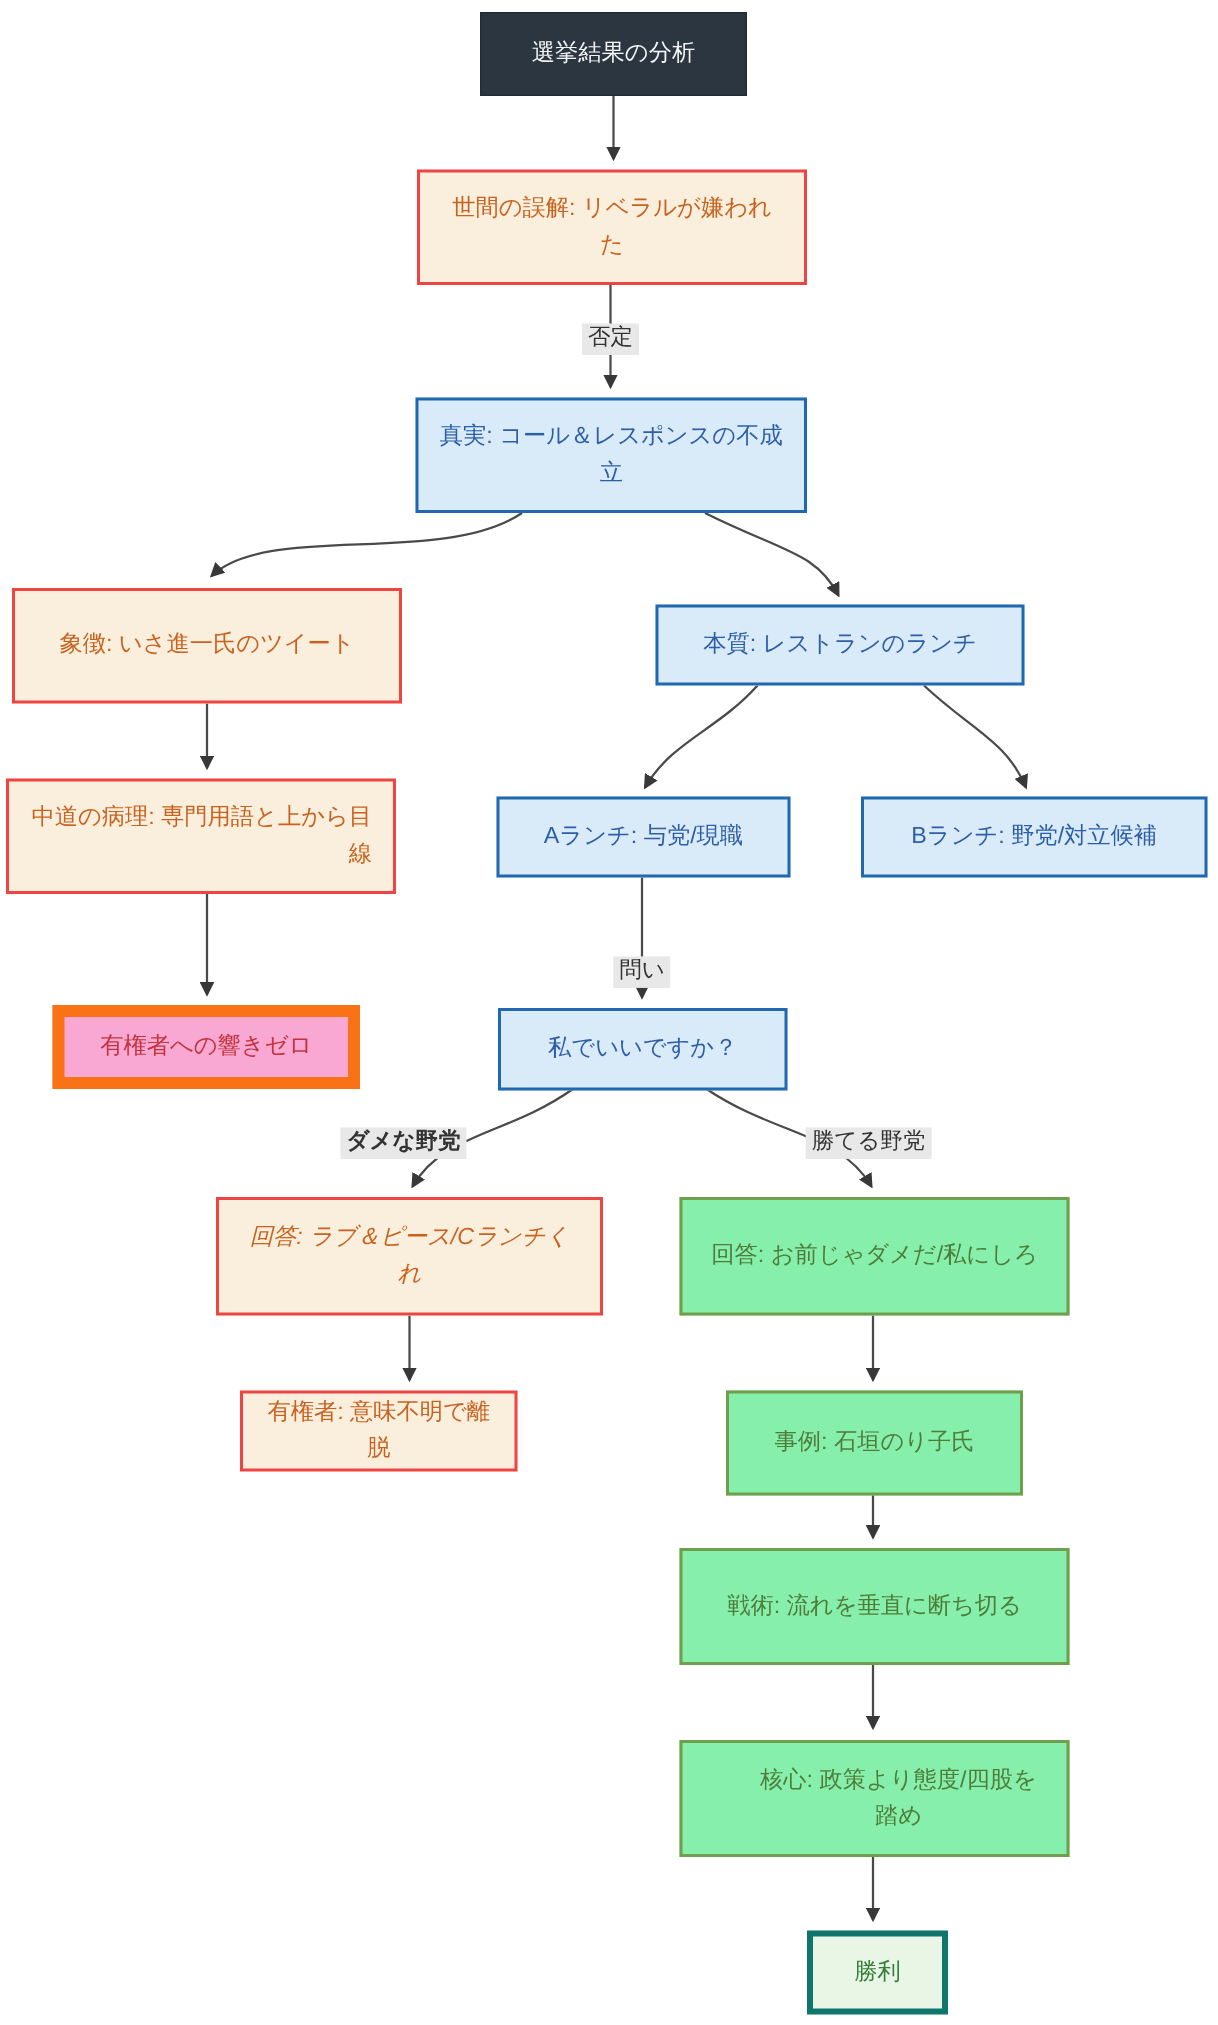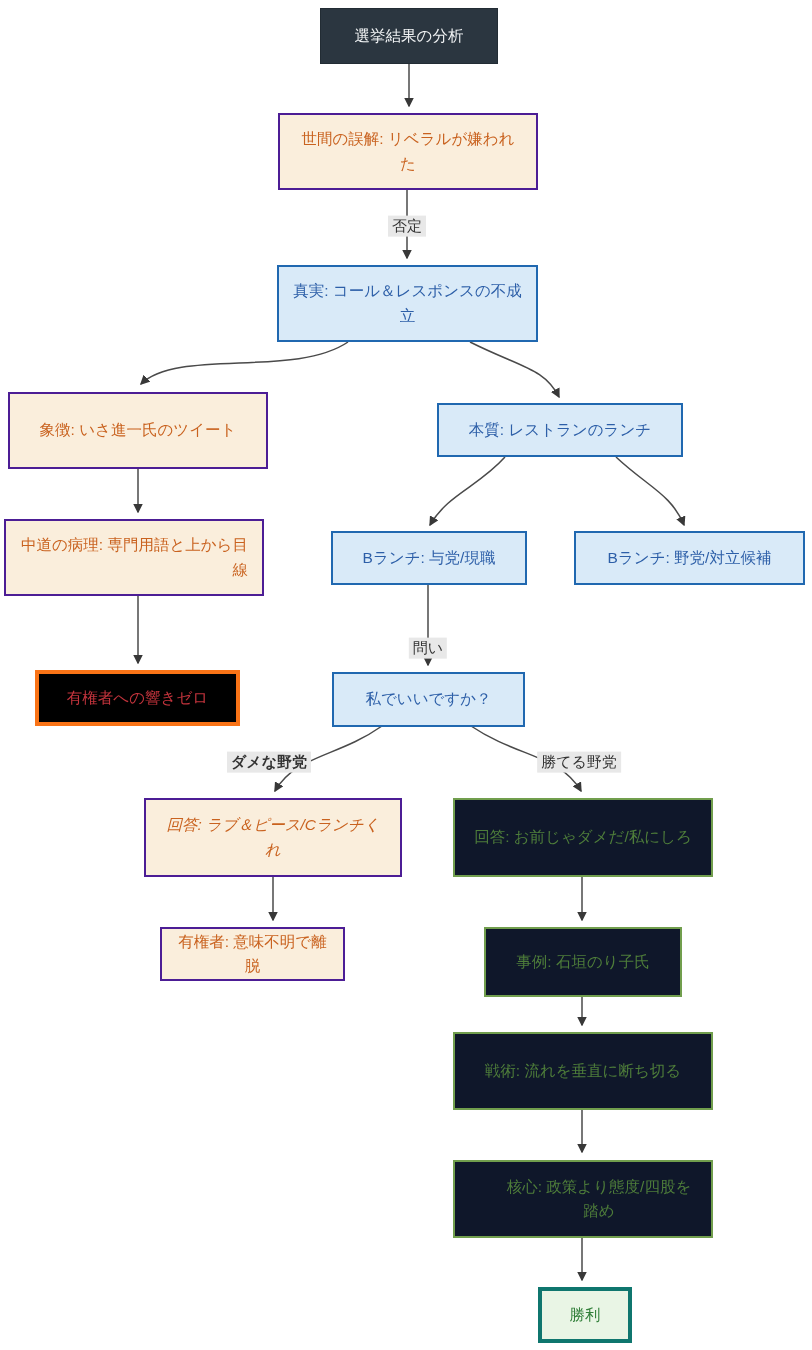--- a/index.html
+++ b/index.html
@@ -35,34 +35,34 @@
     word-break: break-all;
   }
   .node-dark {
     background: #2b3640;
     color: #f2f4f5;
     border: 1px solid #222c34;
   }
   .node-orange {
     background: #faeedc;
     color: #c9621f;
-    border: 2px solid #4c1d95;
+    border: 2px solid #ef4444;
   }
   .node-blue {
     background: #d9eaf8;
     color: #2d5fa8;
     border: 2px solid #2068b0;
   }
   .node-red {
-    background: #000000;
+    background: #f9a8d4;
     color: #c2333c;
-    border: 4px solid #f97316;
+    border: 8px solid #f97316;
   }
   .node-green {
-    background: #0f172a;
+    background: #86efac;
     color: #4e7d3a;
     border: 2px solid #719e4d;
   }
   .node-victory {
     background: #e9f5e5;
     color: #33803b;
     border: 4px solid #0f766e;
   }
   .edge-label {
     position: absolute;
@@ -106,21 +106,21 @@
       <path d="M 582 1238 L 582 1280" marker-end="url(#arrow)"></path>
     </g>
   </svg>
 
   <div class="node node-dark" style="left:320px; top:8px;   width:178px; height:56px;">選挙結果の分析</div>
   <div class="node node-orange" style="left:278px; top:113px; width:260px; height:77px;">世間の誤解: リベラルが嫌われた</div>
   <div class="node node-blue" style="left:277px; top:265px; width:261px; height:77px;">真実: コール＆レスポンスの不成立</div>
   <div class="node node-orange" style="left:8px;   top:392px; width:260px; height:77px;">象徴: いさ進一氏のツイート</div>
   <div class="node node-blue" style="left:437px; top:403px; width:246px; height:54px;">本質: レストランのランチ</div>
   <div class="node node-orange" style="left:4px;   top:519px; width:260px; height:77px;text-align:right;">中道の病理: 専門用語と上から目線</div>
-  <div class="node node-blue" style="left:331px; top:531px; width:196px; height:54px;">Bランチ: 与党/現職</div>
+  <div class="node node-blue" style="left:331px; top:531px; width:196px; height:54px;">Aランチ: 与党/現職</div>
   <div class="node node-blue" style="left:574px; top:531px; width:231px; height:54px;">Bランチ: 野党/対立候補</div>
   <div class="node node-red" style="left:35px;  top:670px; width:205px; height:56px;">有権者への響きゼロ</div>
   <div class="node node-blue" style="left:332px; top:672px; width:193px; height:55px;">私でいいですか？</div>
   <div class="node node-orange" style="left:144px; top:798px; width:258px; height:79px;font-style:italic;">回答: ラブ＆ピース/Cランチくれ</div>
   <div class="node node-green" style="left:453px; top:798px; width:260px; height:79px;">回答: お前じゃダメだ/私にしろ</div>
   <div class="node node-orange" style="left:160px; top:927px; width:185px; height:54px;">有権者: 意味不明で離脱</div>
   <div class="node node-green" style="left:484px; top:927px; width:198px; height:70px;">事例: 石垣のり子氏</div>
   <div class="node node-green" style="left:453px; top:1032px; width:260px; height:78px;">戦術: 流れを垂直に断ち切る</div>
   <div class="node node-green" style="left:453px; top:1160px; width:260px; height:78px;padding-left:46px;">核心: 政策より態度/四股を踏め</div>
   <div class="node node-victory" style="left:538px; top:1287px; width:94px; height:56px;">勝利</div>

